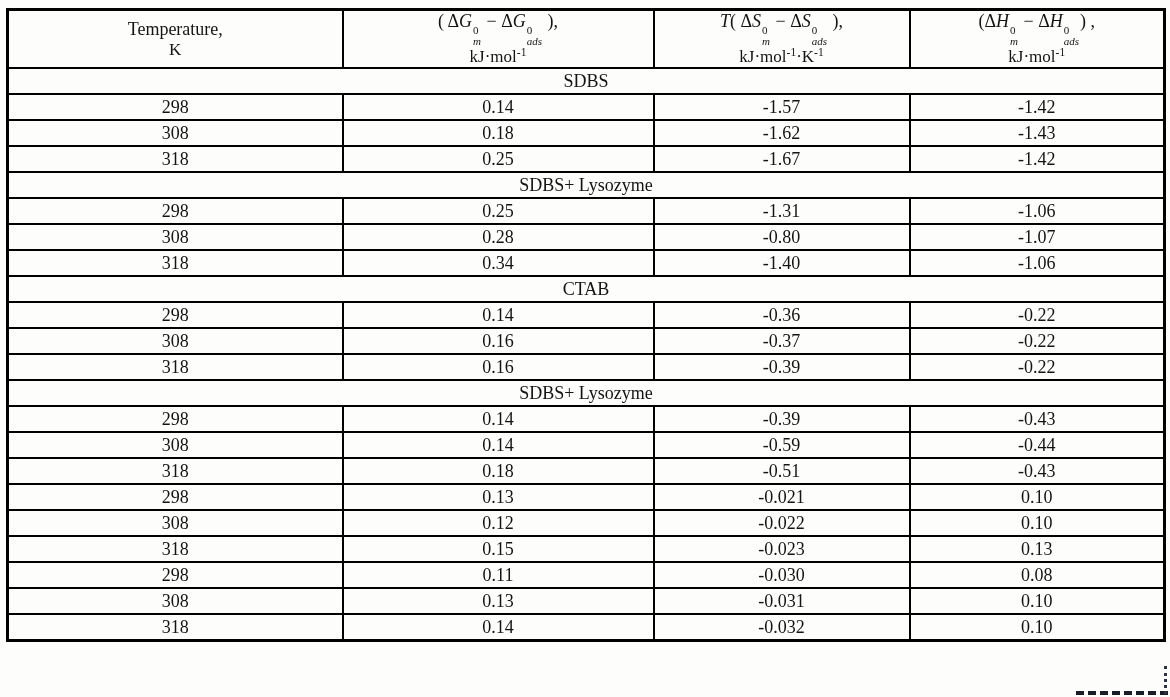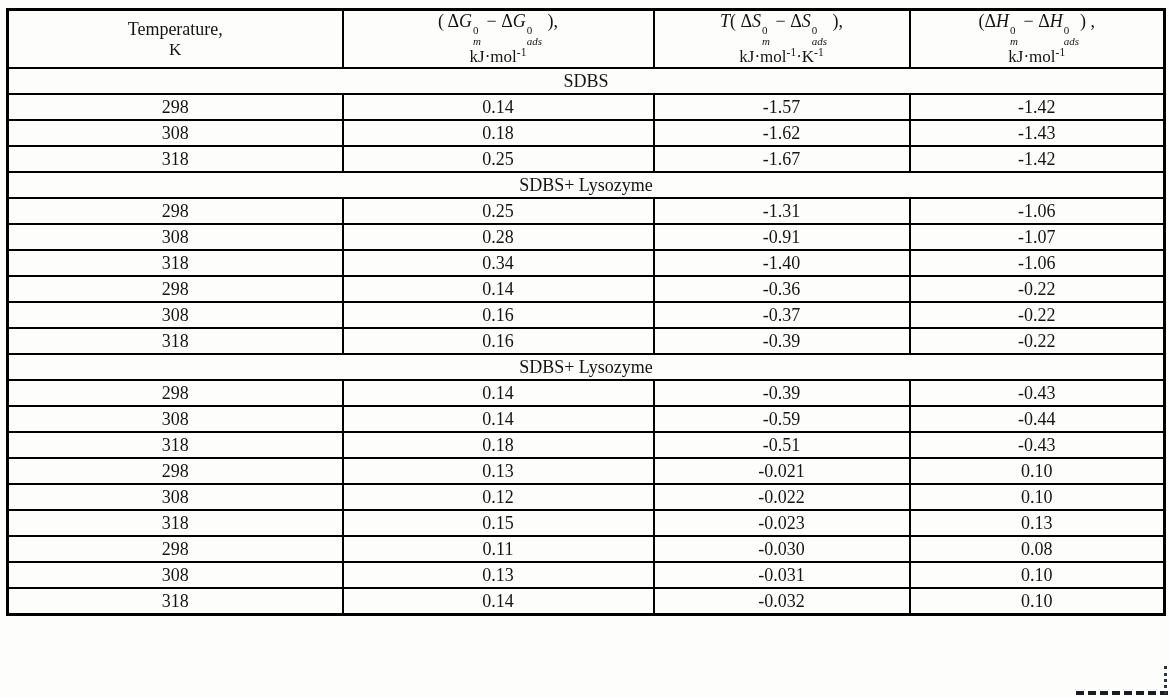--- a/index.html
+++ b/index.html
@@ -135,28 +135,31 @@
         </tr>
         <tr class="data-row">
           <td>298</td>
           <td>0.25</td>
           <td>-1.31</td>
           <td>-1.06</td>
         </tr>
         <tr class="data-row">
           <td>308</td>
           <td>0.28</td>
-          <td>-0.91</td>
+          <td>-0.80</td>
           <td>-1.07</td>
         </tr>
         <tr class="data-row">
           <td>318</td>
           <td>0.34</td>
           <td>-1.40</td>
           <td>-1.06</td>
+        </tr>
+        <tr>
+          <td class="section-cell" colspan="4">CTAB</td>
         </tr>
         <tr class="data-row">
           <td>298</td>
           <td>0.14</td>
           <td>-0.36</td>
           <td>-0.22</td>
         </tr>
         <tr class="data-row">
           <td>308</td>
           <td>0.16</td>

